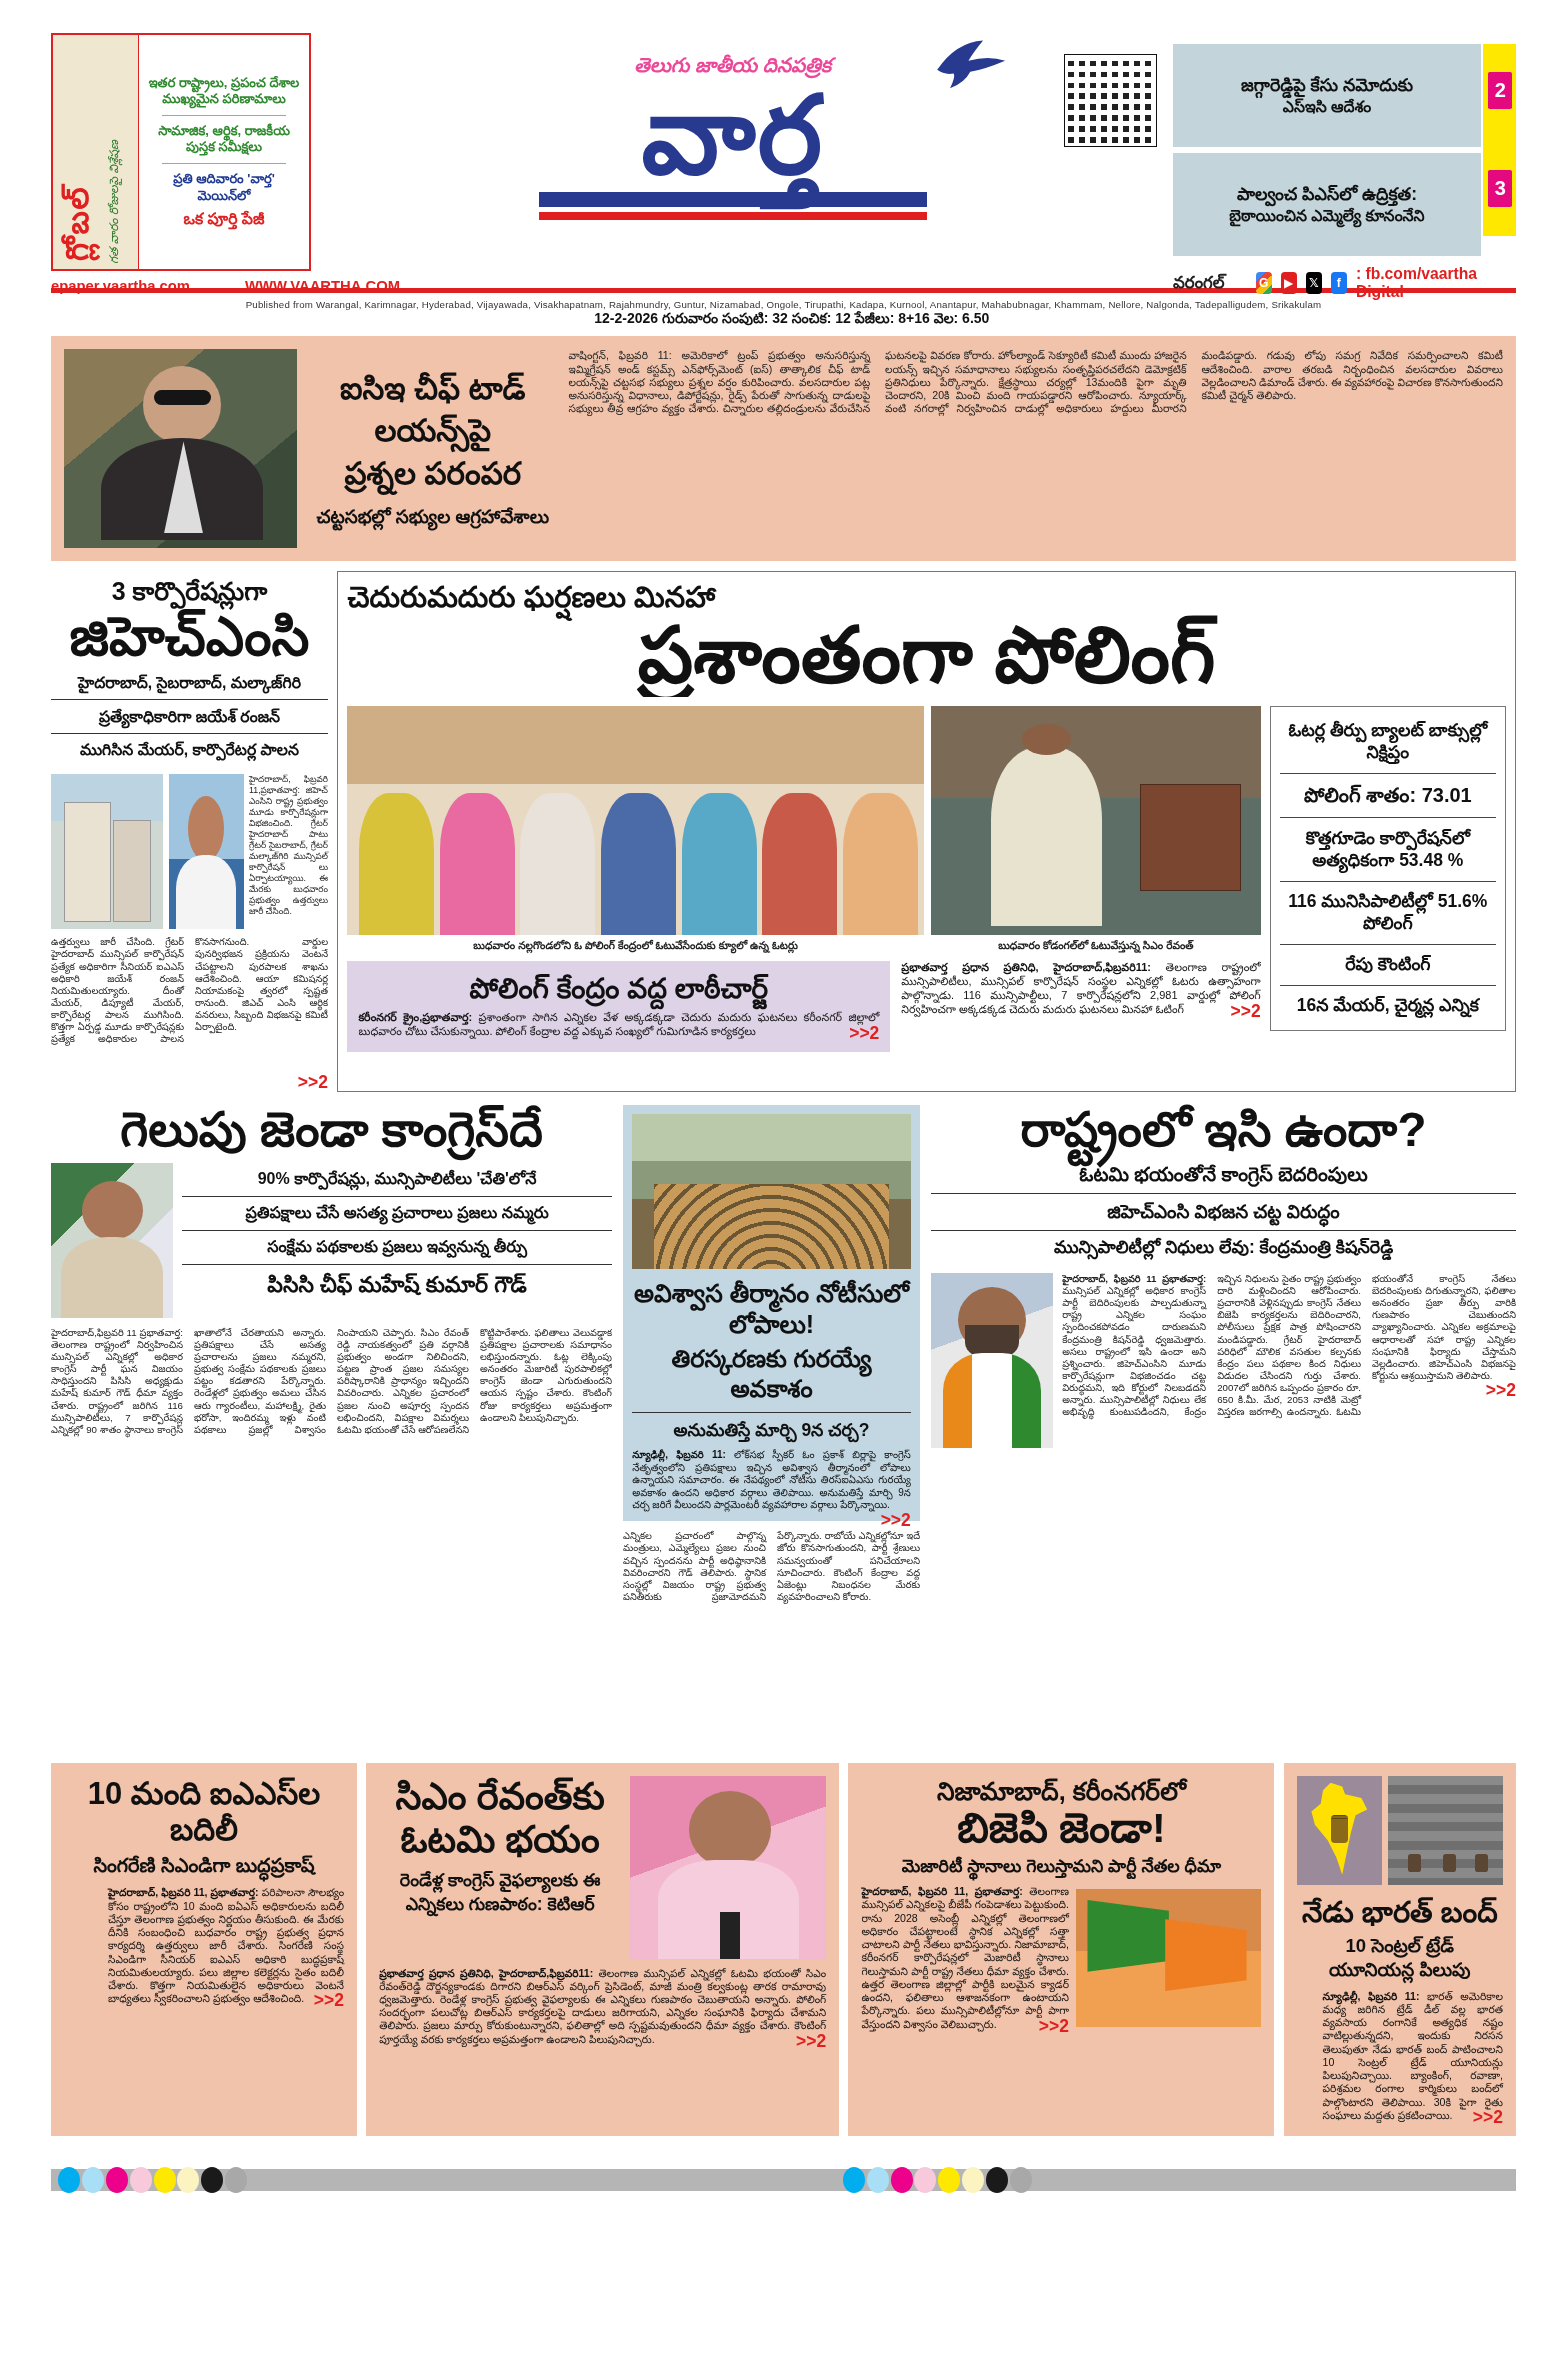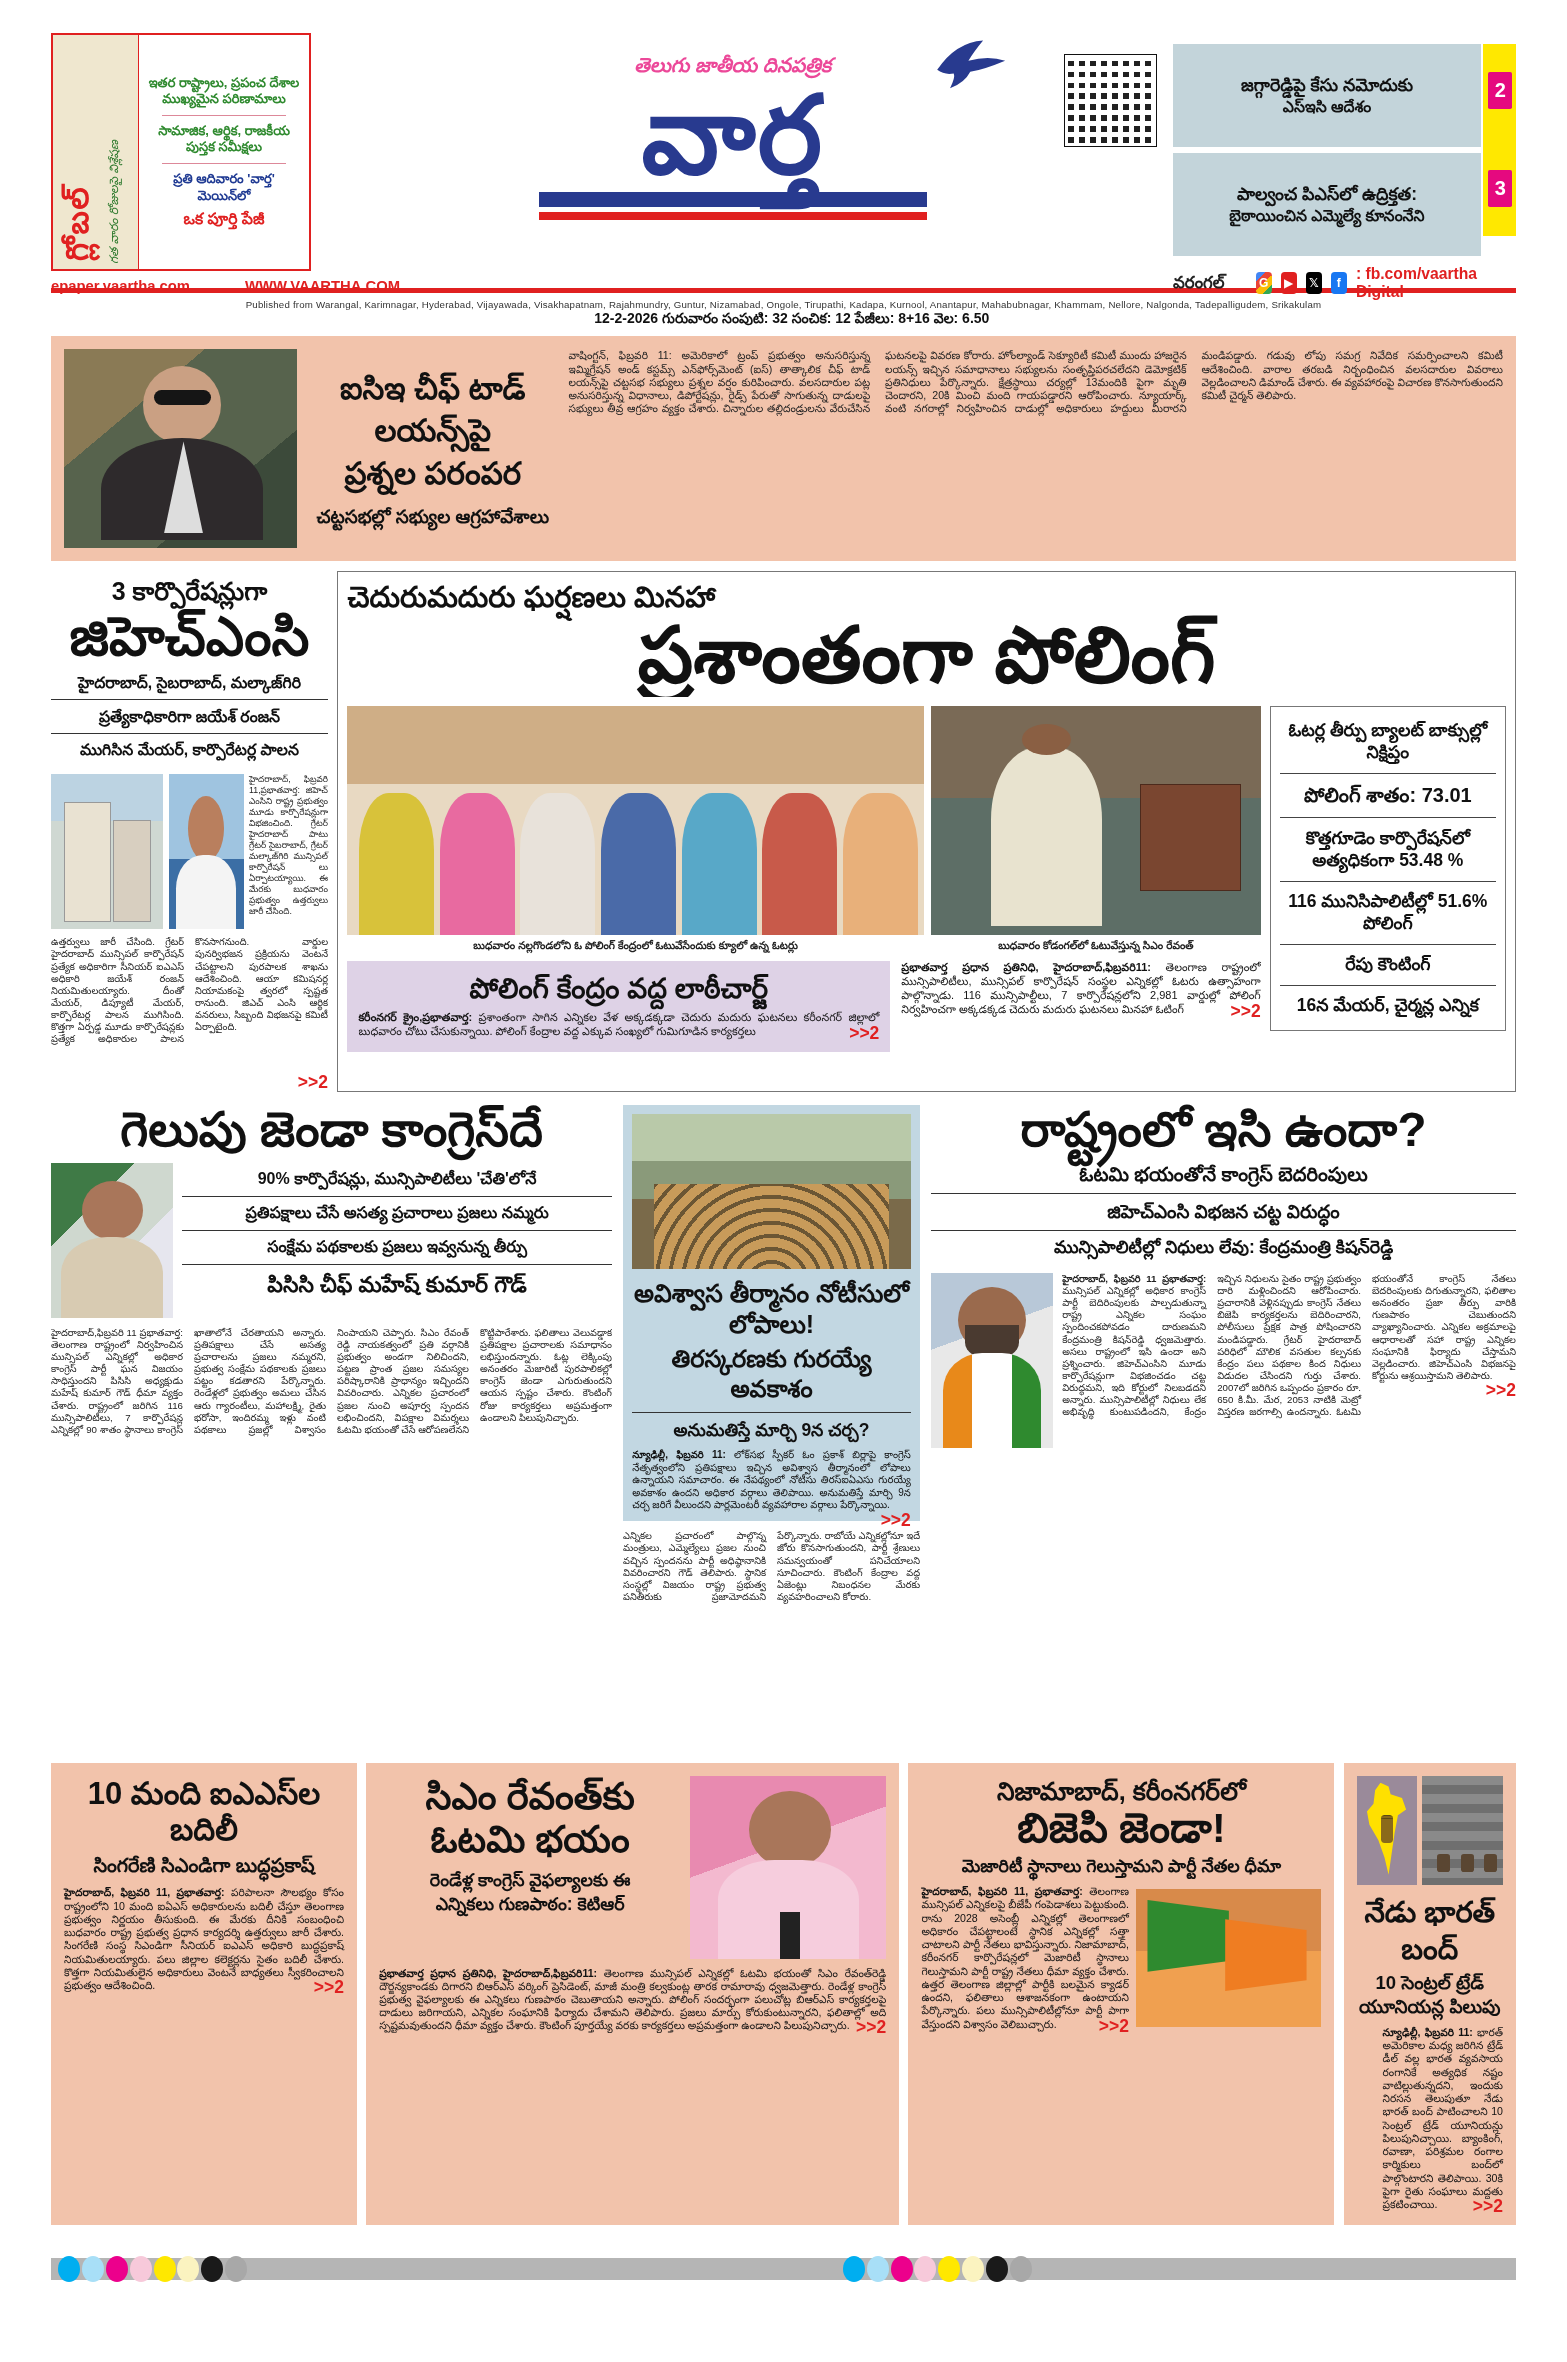--- a/index.html
+++ b/index.html
@@ -132,22 +132,22 @@
   .ec-photo .face{position:absolute;left:22%;top:8%;width:56%;height:38%;border-radius:50%;background:#9a6a4d;}
   .ec-photo .beard{position:absolute;left:28%;top:30%;width:44%;height:20%;border-radius:0 0 50% 50%;background:#4a3a30;}
   .ec-photo .scarf{position:absolute;left:10%;top:46%;width:80%;height:54%;background:linear-gradient(90deg,#e8891a 0 30%,#fff 30% 70%,#2f8a2f 70%);border-radius:40% 40% 0 0;}
   .ec-body{flex:1;font-size:9.7px;text-align:justify;column-count:3;column-gap:11px;color:#222;height:388px;overflow:hidden;}
   
   .bottom-band{display:flex;gap:9.2px;margin-top:14.8px;}
   .bbox{background:#f2c3ab;padding:13px 13px 9.2px;box-sizing:border-box;}
   .b1{width:306px;flex:none;}
   .b1 .h{font-weight:bold;font-size:31px;text-align:center;line-height:1.15;}
   .b1 .s{font-weight:bold;font-size:19.4px;text-align:center;margin-top:5.5px;}
-  .b1 .t{font-size:10.6px;text-align:justify;margin-top:9.2px;}
-  .b2{width:533px;flex:none;}
+  .b1 .t{font-size:10.6px;text-align:justify;margin-top:9.2px;margin-left:44px;}
+  .b2{width:473px;flex:none;}
   .b2-top{display:flex;gap:9.2px;}
   .b2-heads{flex:1;text-align:center;}
   .b2 .h{font-weight:bold;font-size:37px;line-height:1.15;}
   .b2 .s{font-weight:bold;font-size:17.5px;margin-top:9.2px;}
   .ktr-photo{width:196px;height:183px;flex:none;background:linear-gradient(160deg,#e88ab0 0 40%,#f3b9cf 40%);position:relative;}
   .ktr-photo .face{position:absolute;left:30%;top:8%;width:42%;height:42%;border-radius:50%;background:#a9765a;}
   .ktr-photo .shirt{position:absolute;left:14%;top:46%;width:72%;height:54%;border-radius:40% 40% 0 0;background:#f6cddd;}
   .ktr-photo .mic{position:absolute;left:46%;bottom:0;width:10%;height:26%;background:#222;}
   .b2 .t{font-size:10.6px;text-align:justify;margin-top:7.4px;}
   .b3{width:426px;flex:none;}

